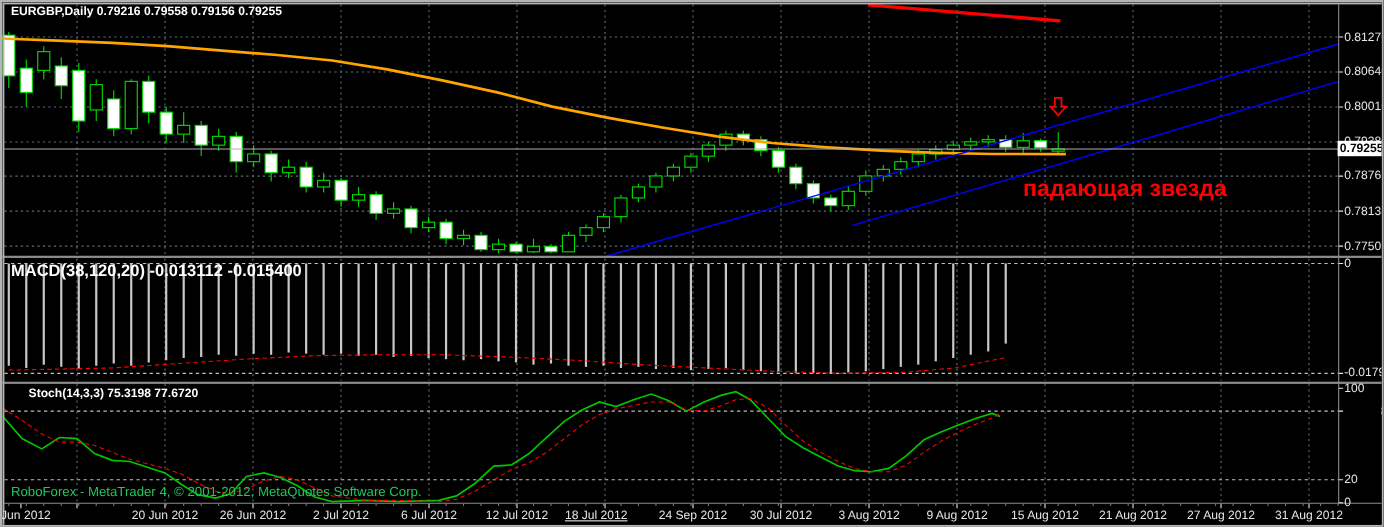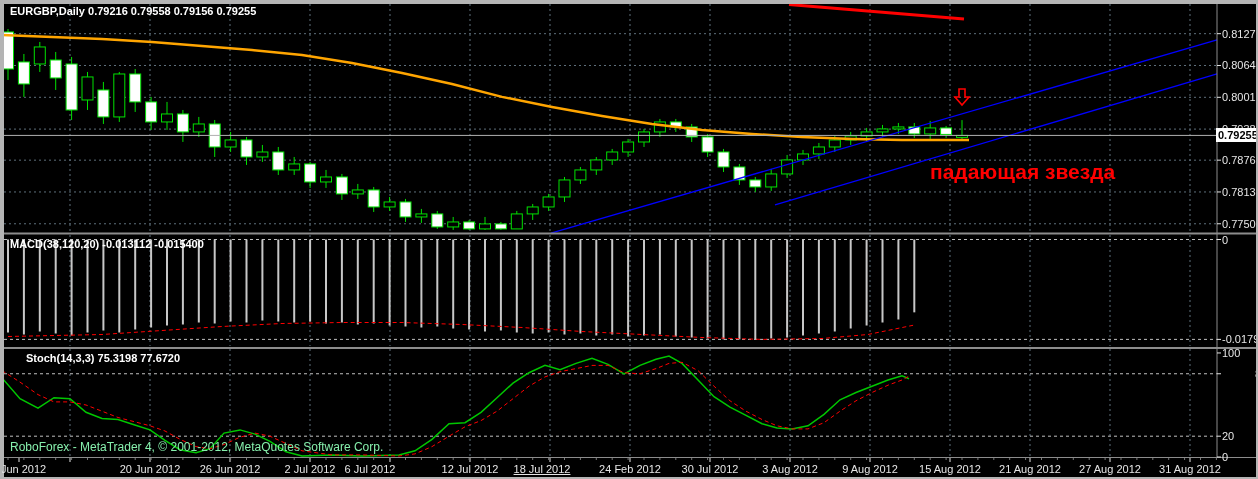--- a/index.html
+++ b/index.html
@@ -4,23 +4,23 @@
 <style>
   html,body{margin:0;padding:0;background:#222;}
   .chart-window{
     position:relative;width:1258px;height:479px;background:#000;
     font-family:"Liberation Sans",sans-serif;overflow:hidden;
     border:2px solid #b4b4b4;box-sizing:border-box;
   }
   #chart-svg{position:absolute;left:0;top:0;}
   .overlay{position:absolute;white-space:nowrap;pointer-events:none;}
   .title{left:8px;top:3px;font-size:11px;font-weight:bold;color:#fff;}
-  .macd-label{left:8px;top:236px;font-size:11px;font-weight:bold;color:#fff;}
+  .macd-label{left:8px;top:236px;font-size:15px;font-weight:bold;color:#fff;}
   .stoch-label{left:8px;top:350px;font-size:11px;font-weight:bold;color:#fff;margin-left:16px;}
-  .copyright{left:8px;top:438px;font-size:12px;color:#86efac;}
+  .copyright{left:8px;top:438px;font-size:12px;color:#22c55e;}
   .annotation{left:928px;top:158px;font-size:21px;font-weight:bold;color:#ff0000;text-align:center;}
   .price-box{
     left:1214px;top:126px;width:42px;height:14px;background:#fff;color:#000;
     font-size:11px;font-weight:bold;line-height:14px;padding-left:2px;
   }
   .axlabel{position:absolute;left:1220px;font-size:11px;color:#e6e6e6;transform:translateY(-50%);}
   .datelabel{position:absolute;top:461px;font-size:11px;color:#e6e6e6;transform:translateX(-50%);}
 </style>
 </head>
 <body>
@@ -409,24 +409,24 @@
       <div class="axlabel" style="top: 337.389px;">-0.01798</div>
       <div class="axlabel" style="top: 350.954px;">100</div>
       <div class="axlabel" style="top: 371.763px; padding-left: 33px;">80</div>
       <div class="axlabel" style="top: 434.191px;">20</div>
       <div class="axlabel" style="top: 455px;">0</div>
       <div class="datelabel" style="left: 17px;">8 Jun 2012</div>
       <div class="datelabel" style="left: 68px; margin-top: 32px;">14 Jun 2012</div>
       <div class="datelabel" style="left: 148px;">20 Jun 2012</div>
       <div class="datelabel" style="left: 228px;">26 Jun 2012</div>
       <div class="datelabel" style="left: 308px;">2 Jul 2012</div>
-      <div class="datelabel" style="left: 368px;">6 Jul 2012</div>
+      <div class="datelabel" style="left: 388px;">6 Jul 2012</div>
       <div class="datelabel" style="left: 468px;">12 Jul 2012</div>
       <div class="datelabel" style="left: 540px; text-decoration: underline;">18 Jul 2012</div>
-      <div class="datelabel" style="left: 628px;">24 Feb 2012</div>
+      <div class="datelabel" style="left: 628px;">24 Sep 2012</div>
       <div class="datelabel" style="left: 708px;">30 Jul 2012</div>
       <div class="datelabel" style="left: 788px;">3 Aug 2012</div>
       <div class="datelabel" style="left: 868px;">9 Aug 2012</div>
       <div class="datelabel" style="left: 948px;">15 Aug 2012</div>
       <div class="datelabel" style="left: 1028px;">21 Aug 2012</div>
       <div class="datelabel" style="left: 1108px;">27 Aug 2012</div>
       <div class="datelabel" style="left: 1188px;">31 Aug 2012</div>
     </div>
   <div class="overlay title">EURGBP,Daily  0.79216 0.79558 0.79156 0.79255</div>
   <div class="overlay macd-label">MACD(38,120,20) -0.013112 -0.015400</div>

